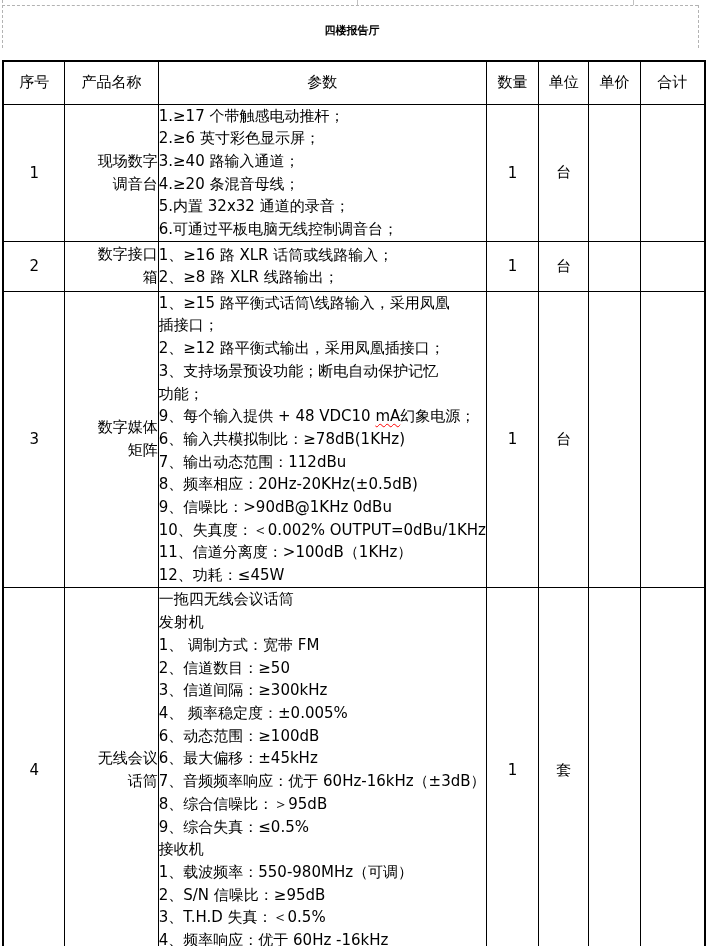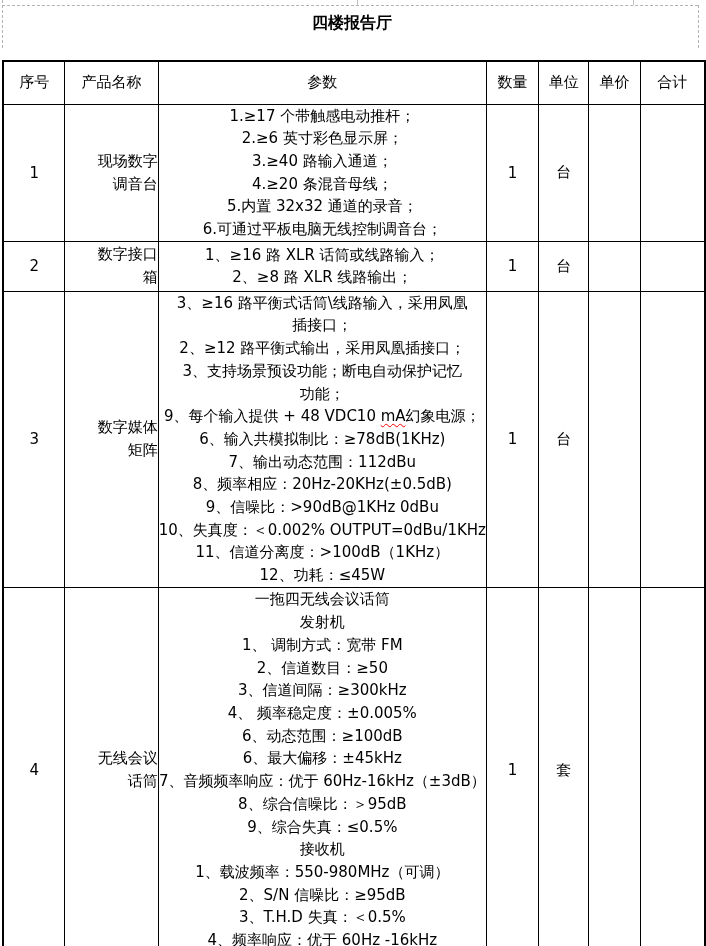--- a/index.html
+++ b/index.html
@@ -8,37 +8,37 @@
   
   .dash-top{position:absolute;left:2px;top:5px;width:696px;height:0;
             border-top:1px dashed #b3b3b3;}
   .dash-right{position:absolute;left:698px;top:5px;width:0;height:43px;
               border-left:1px dashed #b3b3b3;}
   .dash-left{position:absolute;left:2px;top:0;width:0;height:48px;
              border-left:1px dashed #b3b3b3;}
   .stub{position:absolute;top:0;width:0;height:5px;border-left:1px solid #c0c0c0;}
   .stub-1{left:357px;} .stub-2{left:633px;}
 
-  .sheet-title{position:absolute;left:2px;top:1px;width:700px;height:43px;
-               line-height:43px;text-align:center;font-weight:bold;font-size:16px;}
+  .sheet-title{position:absolute;left:2px;top:9px;width:700px;height:43px;
+               line-height:43px;text-align:center;font-weight:bold;font-size:11px;}
 
   table.spec{position:absolute;left:2px;top:60px;border-collapse:collapse;
              table-layout:fixed;border:2px solid #000;font-size:15px;}
   table.spec th,table.spec td{border:1px solid #000;padding:0;overflow:hidden;
              font-weight:normal;vertical-align:middle;}
   thead tr{height:43px;}
   tbody tr:nth-child(1){height:137px;}
   tbody tr:nth-child(2){height:50px;}
   tbody tr:nth-child(3){height:296px;}
   tbody tr:nth-child(4){height:366px;}
   th{text-align:center;}
   td.c-no,td.c-qty,td.c-unit,td.c-price,td.c-total{text-align:center;}
   td.c-name{text-align:right;line-height:23px;}
   td.c-params{text-align:left;padding:1px 2px 1px 4px;}
-  .param-line{line-height:22.7px;white-space:nowrap;text-align:center;}
+  .param-line{line-height:22.7px;white-space:nowrap;}
   .wavy{text-decoration-line:underline;text-decoration-style:wavy;
         text-decoration-color:#ff0000;text-decoration-thickness:1px;
         text-underline-offset:2px;margin-top:24px;}
 </style>
 </head>
 <body>
 
 <div class="dash-top"></div>
 <div class="dash-right"></div>
 <div class="dash-left"></div>
@@ -103,21 +103,21 @@
         <td class="c-price"></td>
         <td class="c-total"></td>
       </tr>
       <tr>
         <td class="c-no">3</td>
         <td class="c-name">
           <div>数字媒体</div>
           <div>矩阵</div>
         </td>
         <td class="c-params">
-          <div class="param-line">3、≥16 路平衡式话筒\线路输入，采用凤凰</div>
+          <div class="param-line">1、≥15 路平衡式话筒\线路输入，采用凤凰</div>
           <div class="param-line">插接口；</div>
           <div class="param-line">2、≥12 路平衡式输出，采用凤凰插接口；</div>
           <div class="param-line">3、支持场景预设功能；断电自动保护记忆</div>
           <div class="param-line">功能；</div>
           <div class="param-line"><span>9、每个输入提供 + 48 VDC10 </span><span class="wavy">mA</span><span>幻象电源；</span></div>
           <div class="param-line">6、输入共模拟制比：≥78dB(1KHz)</div>
           <div class="param-line">7、输出动态范围：112dBu</div>
           <div class="param-line">8、频率相应：20Hz-20KHz(±0.5dB)</div>
           <div class="param-line">9、信噪比：&gt;90dB@1KHz 0dBu</div>
           <div class="param-line">10、失真度：＜0.002% OUTPUT=0dBu/1KHz</div>

